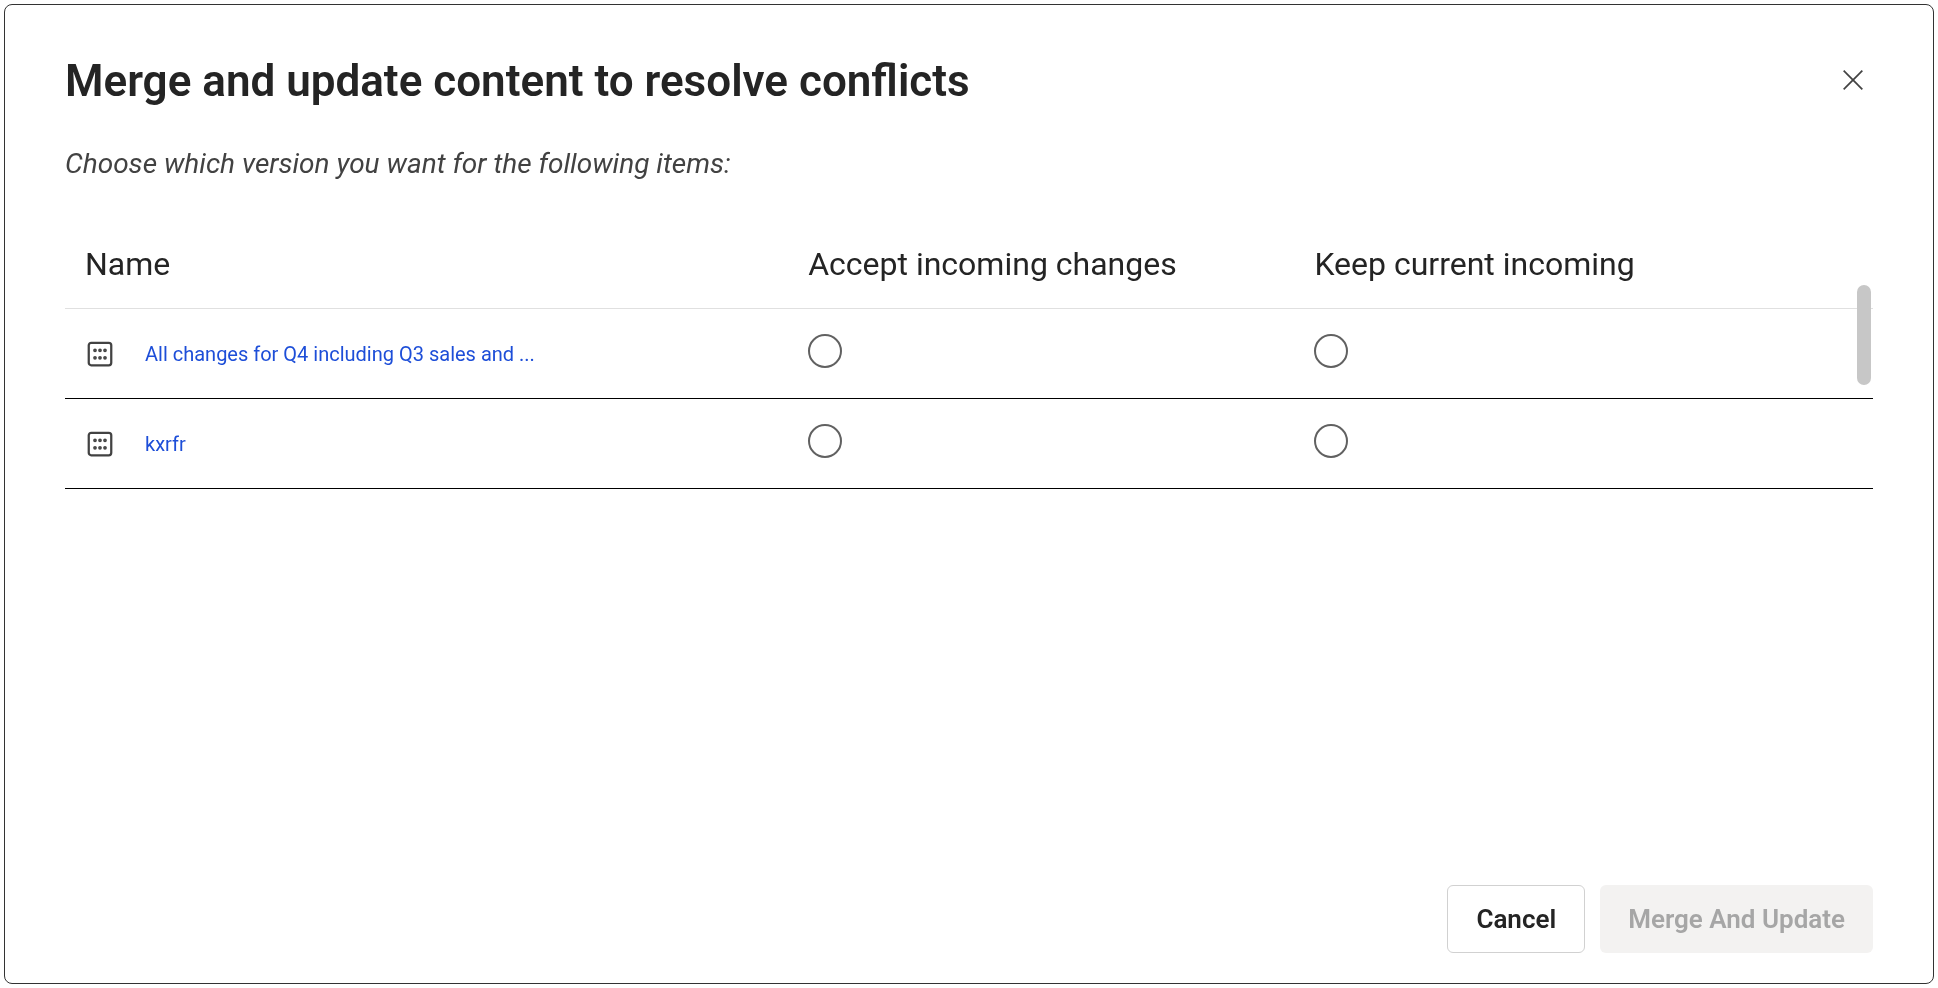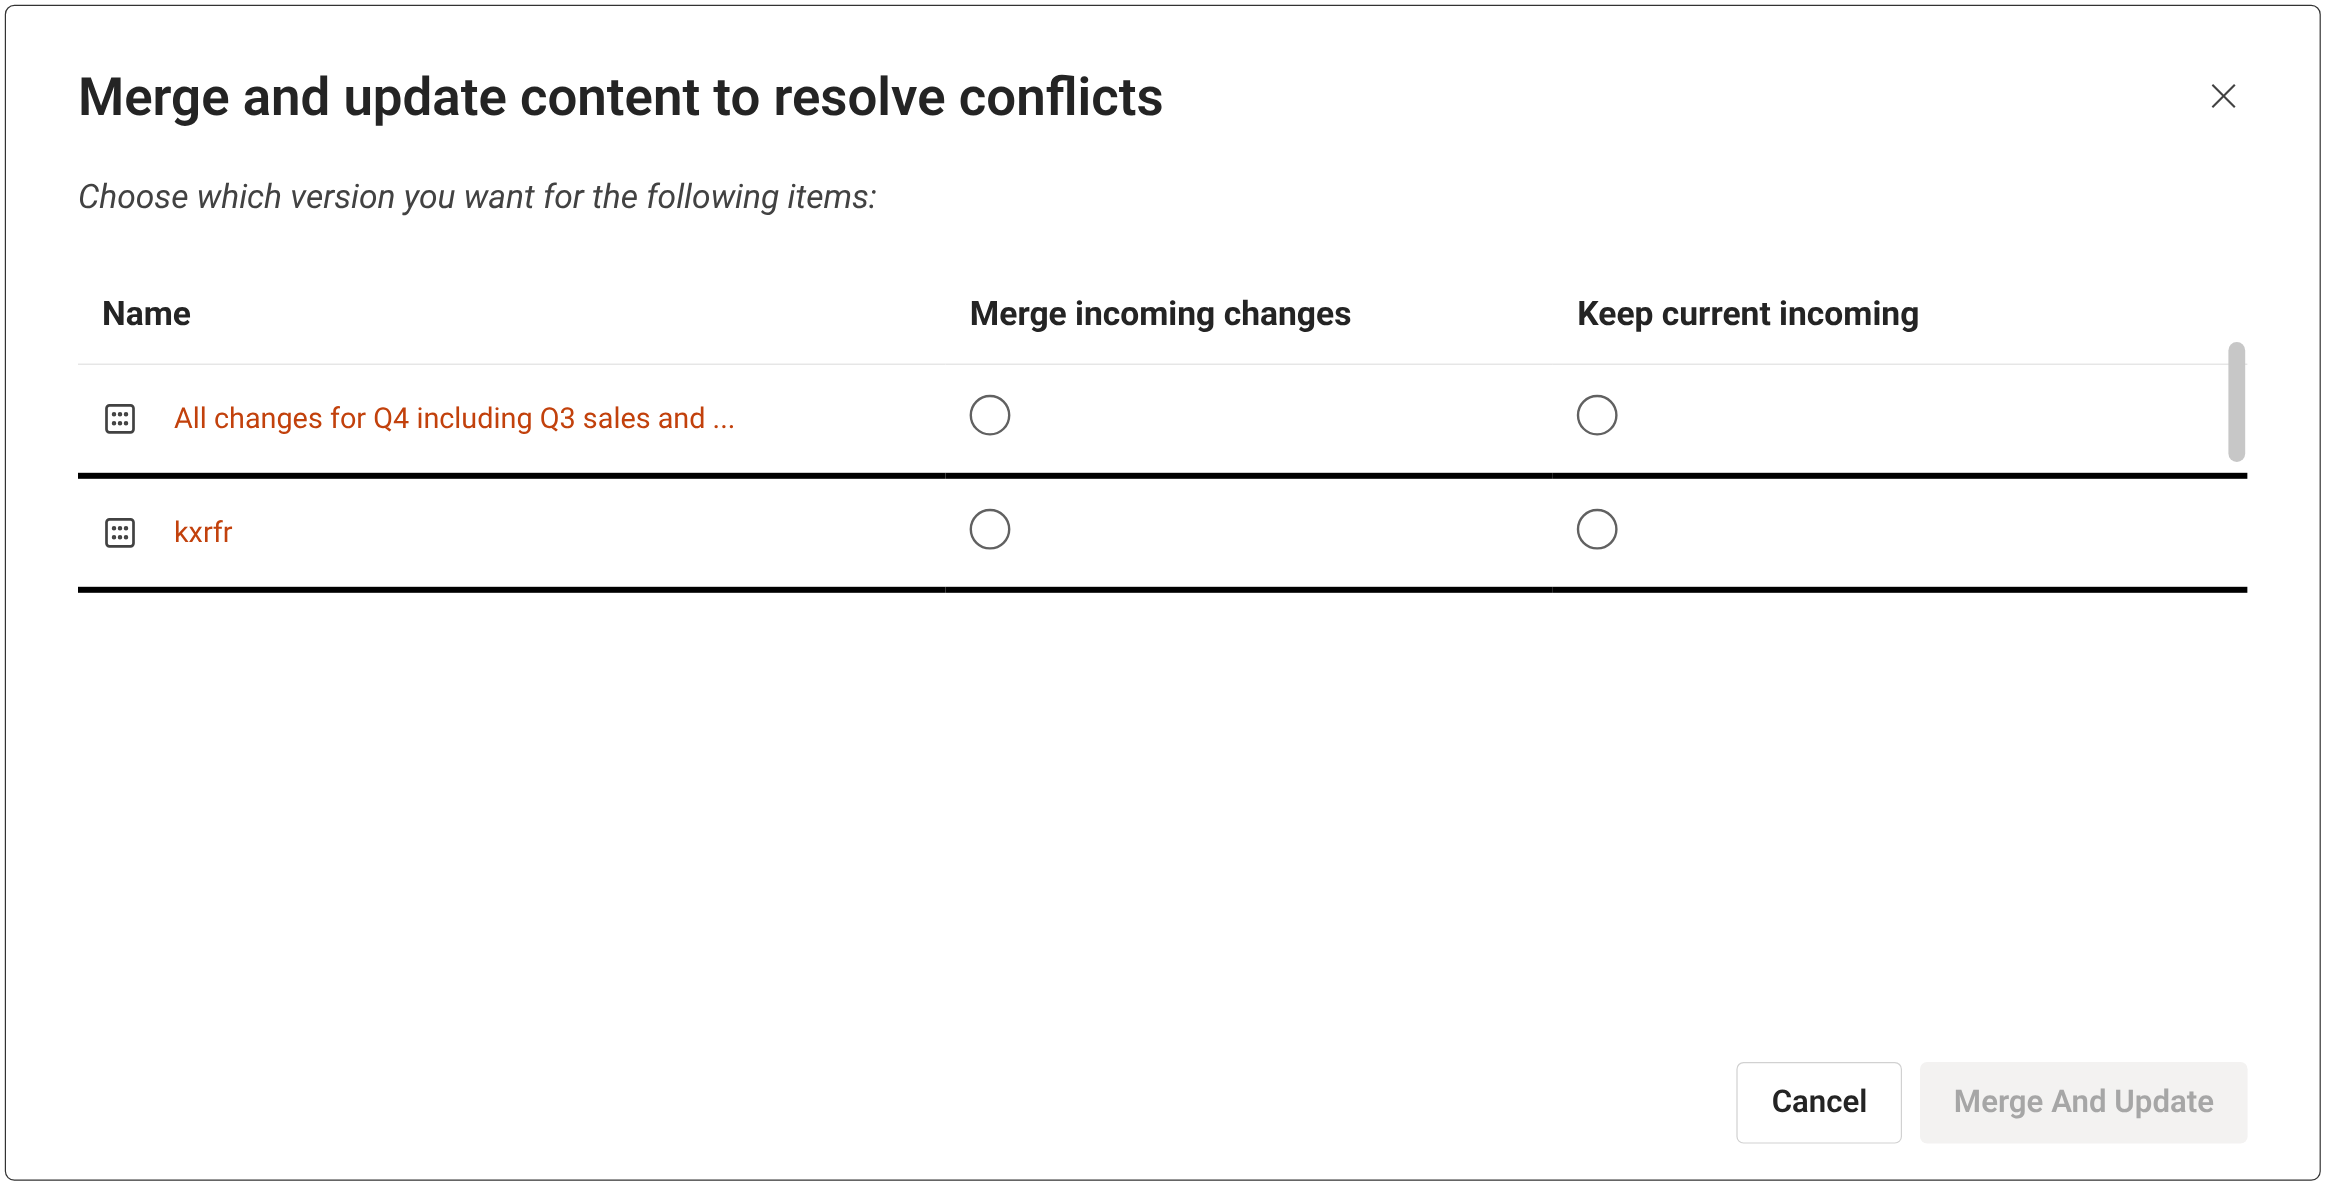--- a/index.html
+++ b/index.html
@@ -64,40 +64,40 @@
       flex: 1;
       overflow-y: auto;
       position: relative;
     }
     .conflict-table {
       width: 100%;
       border-collapse: collapse;
     }
     .conflict-table th {
       text-align: left;
-      font-size: 28px;
-      font-weight: 700;
+      font-size: 32px;
+      font-weight: 400;
       color: #242424;
       padding: 15px 10px 25px 20px;
       border-bottom: 1px solid #e0e0e0;
     }
     .conflict-table th.col-name {
       width: 40%;
     }
     .conflict-table th.col-accept {
       width: 28%;
     }
     .conflict-table th.col-keep {
       width: 32%;
     }
     .conflict-table td {
       padding: 25px 10px 25px 20px;
-      border-bottom: 5px solid #000000;
-      font-size: 24px;
-      color: #c2410c;
+      border-bottom: 1px solid #000000;
+      font-size: 20px;
+      color: #1d4ed8;
       vertical-align: middle;
     }
     .name-cell {
       display: flex;
       align-items: center;
       gap: 30px;
     }
     .item-icon {
       width: 30px;
       height: 30px;
@@ -175,21 +175,21 @@
     </div>
   </div>
 
   <p class="dialog-description">Choose which version you want for the following items:</p>
 
   <div class="table-container">
     <table class="conflict-table">
       <thead>
         <tr>
           <th class="col-name">Name</th>
-          <th class="col-accept">Merge incoming changes</th>
+          <th class="col-accept">Accept incoming changes</th>
           <th class="col-keep">Keep current incoming</th>
         </tr>
       </thead>
       <tbody>
         <tr>
           <td>
             <div class="name-cell">
               <span class="item-icon">
                 <svg viewBox="0 0 24 24" fill="none" stroke="currentColor" stroke-width="1.8">
                   <rect x="3" y="3" width="18" height="18" rx="2"></rect>

